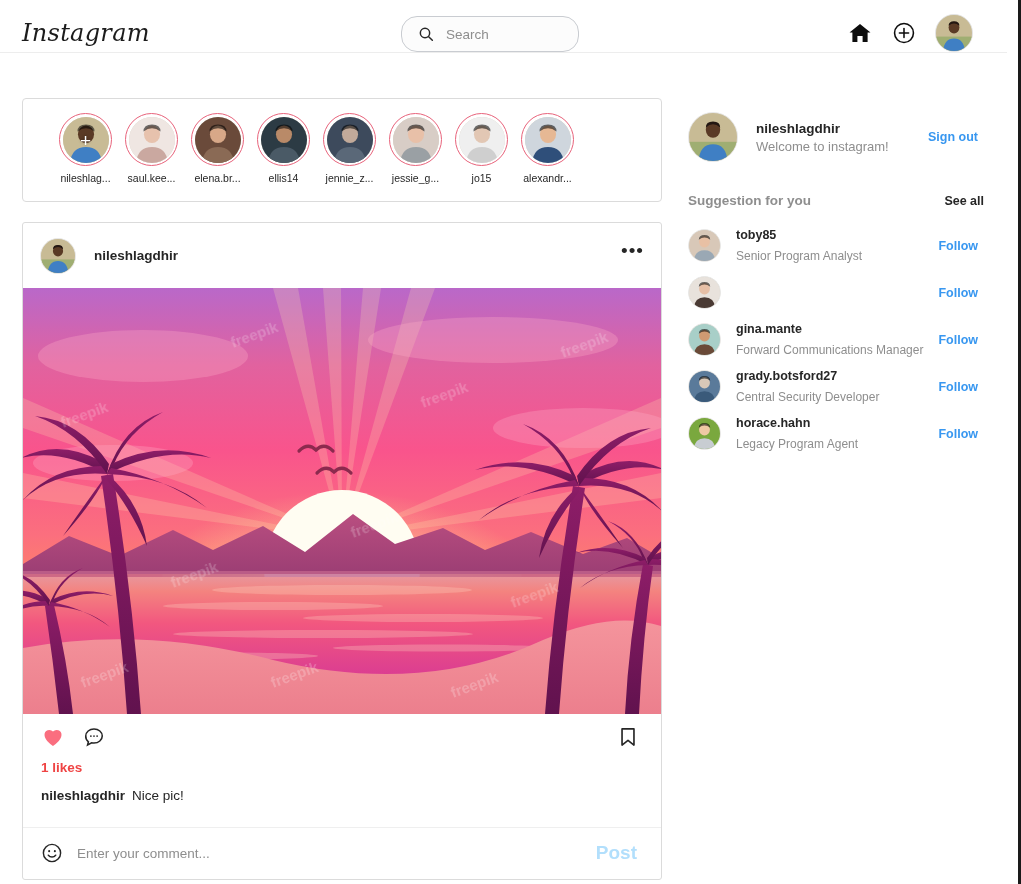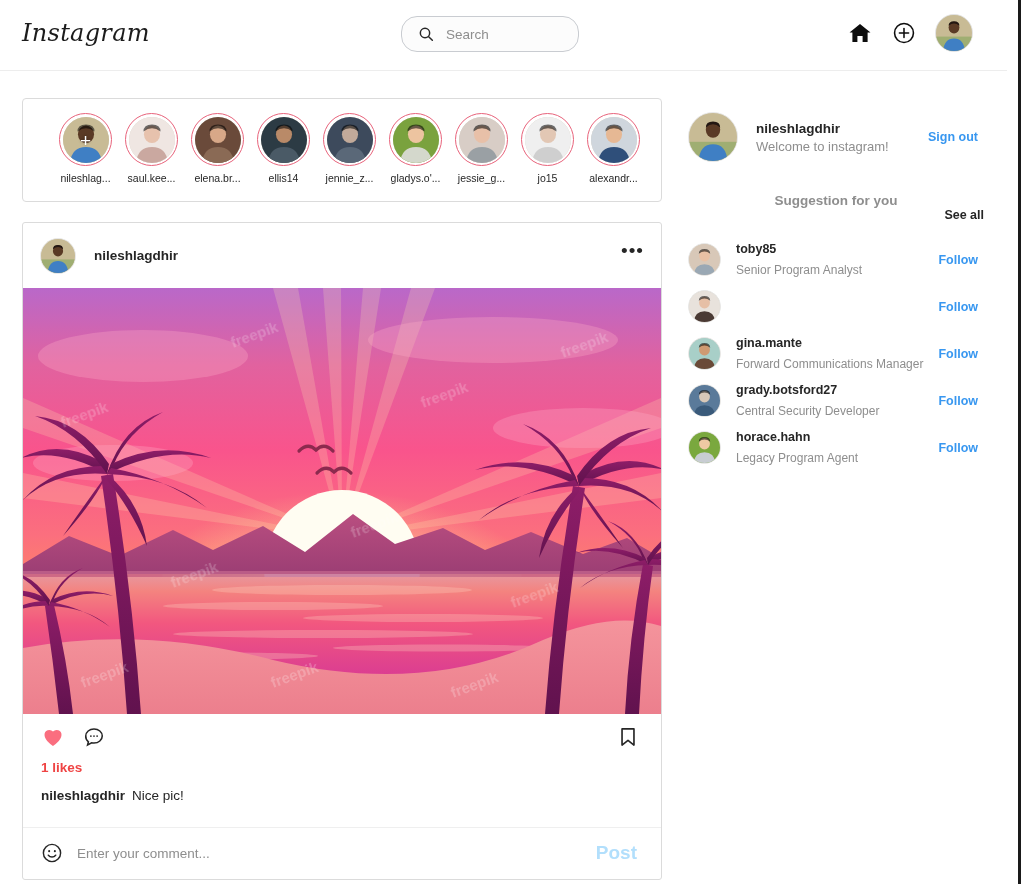--- a/index.html
+++ b/index.html
@@ -14,21 +14,21 @@
   .page {
     position: relative;
     width: 1021px; height: 884px;
     background: #ffffff;
     border-right: 3px solid #1a1a1a;
   }
 
   
   .header {
     position: absolute; top: 0; left: 0;
-    width: 1007px; height: 71px;
+    width: 1007px; height: 53px;
     background: #fff;
     border-bottom: 1px solid #ededed;
   }
   .logo {
     position: absolute; left: 22px; top: 19px;
     font-family: "DejaVu Serif", serif;
     font-size: 24px; font-style: italic; font-weight: 400;
     color: #1c1c1c; letter-spacing: .3px;
   }
   .search-wrap {
@@ -136,21 +136,21 @@
   .me-row { display: flex; align-items: center; }
   .me-row .avatar { width: 50px; height: 50px; border: 1px solid #e8e8e8; }
   .me-txt { margin-left: 18px; }
   .me-name { font-size: 13.5px; font-weight: bold; color: #262626; }
   .me-sub { font-size: 13px; color: #8e8e8e; margin-top: 3px; }
   .link-blue {
     margin-left: auto; font-size: 12.5px; font-weight: bold;
     color: #3897f0; cursor: pointer; background: none; border: 0;
     font-family: "Liberation Sans", sans-serif;
   }
-  .sugg-head { display: flex; align-items: center; margin-top: 31px; flex-direction: column; }
+  .sugg-head { display: flex; align-items: center; margin-top: 31px; }
   .sugg-title { font-size: 13.5px; font-weight: bold; color: #8e8e8e; }
   .see-all { margin-left: auto; font-size: 12.5px; font-weight: bold; color: #262626; cursor: pointer; }
   .sugg-list { margin-top: 14px; }
   .sugg { display: flex; align-items: center; height: 47px; }
   .sugg .avatar { width: 33px; height: 33px; border: 1px solid #e8e8e8; }
   .sugg-txt { margin-left: 15px; }
   .sugg-name { font-size: 12.5px; font-weight: bold; color: #262626; }
   .sugg-role { font-size: 12px; color: #8e8e8e; margin-top: 7px; }
   .follow {
     margin-left: auto; font-size: 12.5px; font-weight: bold;
@@ -263,33 +263,20 @@
               <span class="avatar" style="position:relative;display:block">
                 <svg class="av-art" viewBox="0 0 40 40" preserveAspectRatio="xMidYMid slice">
                   <rect width="40" height="40" fill="#3d4a5c"></rect>
                   <ellipse cx="20" cy="15" rx="7" ry="7.6" fill="#c2aa9a"></ellipse>
                   <path d="M20 6.5 q7.4 0 7.4 6.2 q-3.7 -3 -7.4 -3 q-3.7 0 -7.4 3 q0 -6.2 7.4 -6.2 z" fill="rgba(0,0,0,.55)"></path>
                   <path d="M6 40 q1.5 -14 14 -14 q12.5 0 14 14 z" fill="#5a6878"></path>
                 </svg>
               </span>
             </div>
             <div class="story-name">jennie_z...</div>
-          </div>
-          <div class="story">
-            <div class="ring">
-              <span class="avatar" style="position:relative;display:block">
-                <svg class="av-art" viewBox="0 0 40 40" preserveAspectRatio="xMidYMid slice">
-                  <rect width="40" height="40" fill="#7aa23e"></rect>
-                  <ellipse cx="20" cy="15" rx="7" ry="7.6" fill="#edc4a0"></ellipse>
-                  <path d="M20 6.5 q7.4 0 7.4 6.2 q-3.7 -3 -7.4 -3 q-3.7 0 -7.4 3 q0 -6.2 7.4 -6.2 z" fill="rgba(0,0,0,.55)"></path>
-                  <path d="M6 40 q1.5 -14 14 -14 q12.5 0 14 14 z" fill="#d4d8cc"></path>
-                </svg>
-              </span>
-            </div>
-            <div class="story-name">gladys.o'...</div>
           </div>
           <div class="story">
             <div class="ring">
               <span class="avatar" style="position:relative;display:block">
                 <svg class="av-art" viewBox="0 0 40 40" preserveAspectRatio="xMidYMid slice">
                   <rect width="40" height="40" fill="#d8cdc6"></rect>
                   <ellipse cx="20" cy="15" rx="7" ry="7.6" fill="#e8c0a8"></ellipse>
                   <path d="M20 6.5 q7.4 0 7.4 6.2 q-3.7 -3 -7.4 -3 q-3.7 0 -7.4 3 q0 -6.2 7.4 -6.2 z" fill="rgba(0,0,0,.55)"></path>
                   <path d="M6 40 q1.5 -14 14 -14 q12.5 0 14 14 z" fill="#9aa0a4"></path>
                 </svg>

